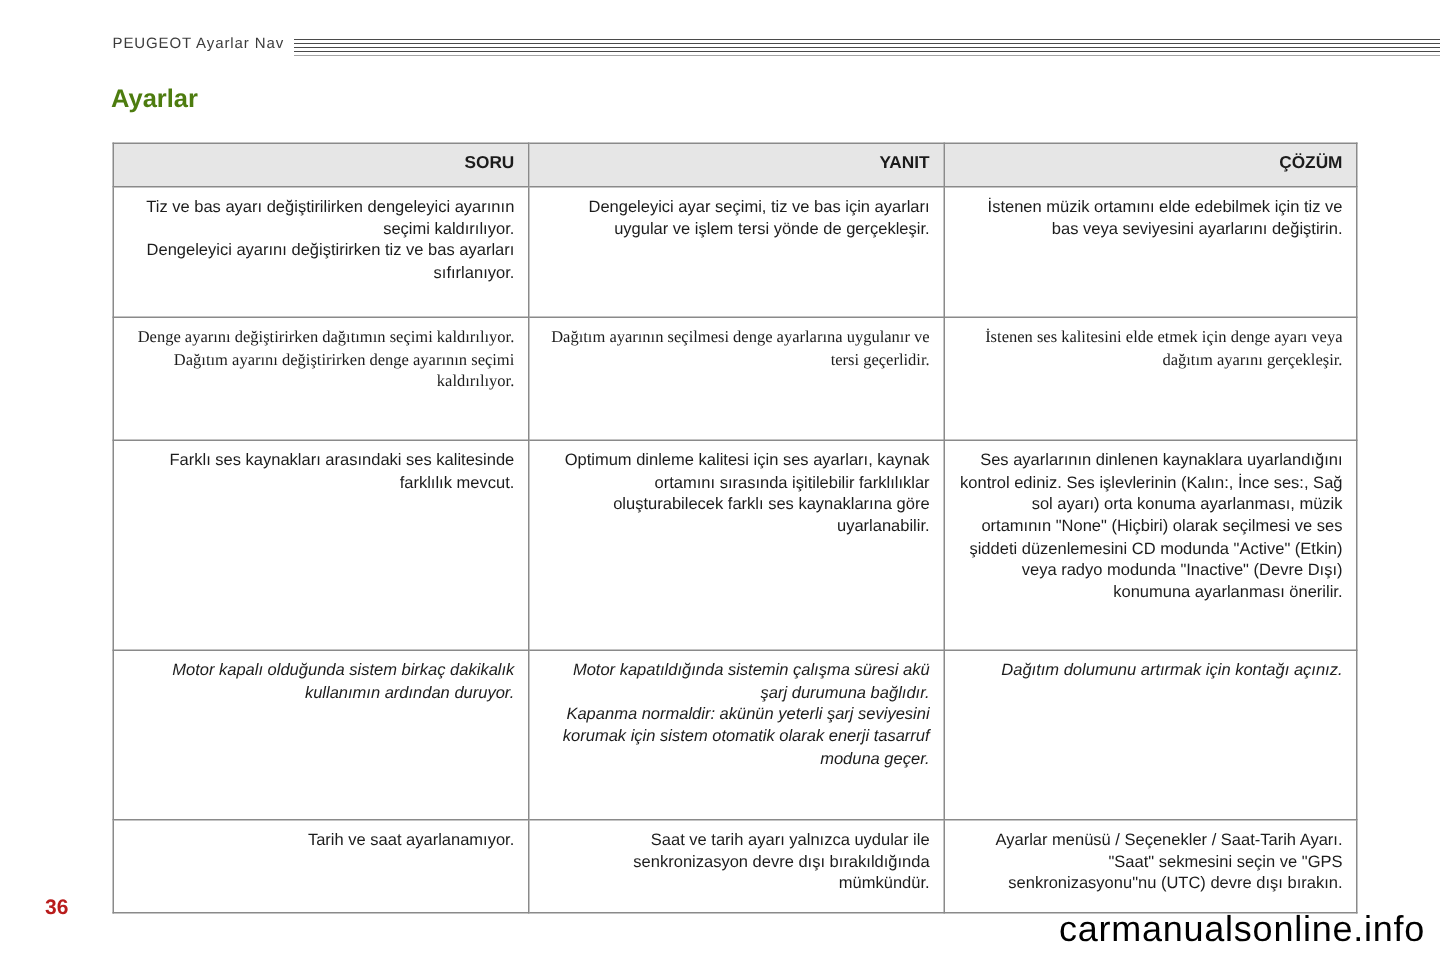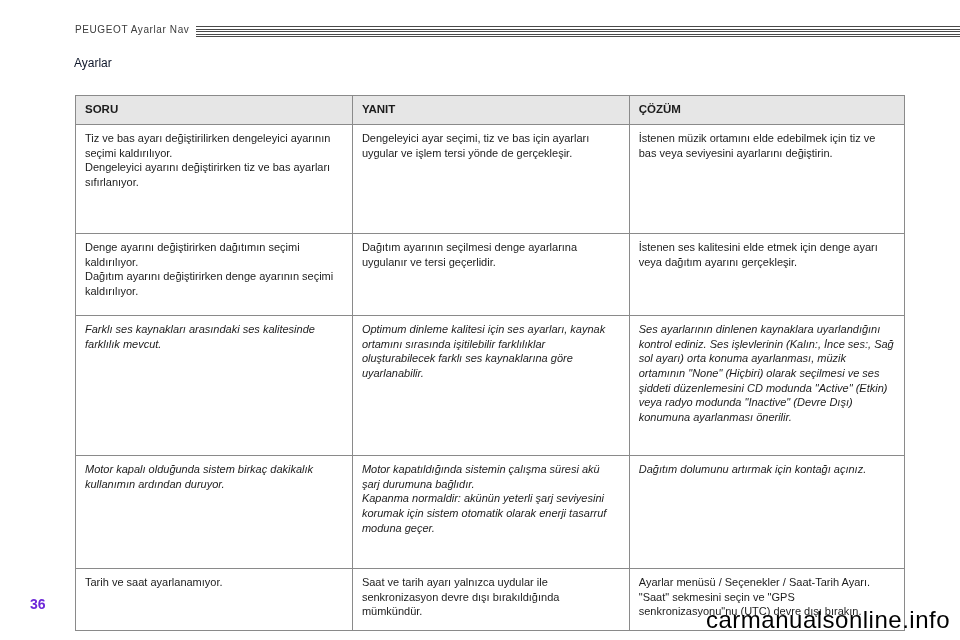--- a/index.html
+++ b/index.html
@@ -33,68 +33,68 @@
     background: repeating-linear-gradient(
       to bottom,
       #4a4a4a 0px, #4a4a4a 1px,
       transparent 1px, transparent 2.6px
     );
   }
   .page-title {
     position: absolute;
     left: 74px;
     top: 56px;
-    font-size: 12px;
-    font-weight: normal;
-    color: #0f172a;
+    font-size: 17px;
+    font-weight: bold;
+    color: #4d7c0f;
   }
   .tbl-wrap {
     position: absolute;
     left: 75px;
     top: 95px;
     width: 830px;
   }
   table.trouble {
     width: 100%;
     border-collapse: collapse;
     table-layout: fixed;
   }
   table.trouble th, table.trouble td {
     border: 1px solid #8a8a8a;
     vertical-align: top;
-    text-align: left;
+    text-align: right;
     padding: 6px 9px;
     font-size: 11px;
     line-height: 1.33;
     color: #1c1c1c;
     white-space: pre-line;
     overflow: hidden;
   }
   table.trouble th {
     background: #e6e6e6;
     font-weight: bold;
     font-size: 11.5px;
     height: 16px;
     white-space: normal;
   }
   .col-soru  { width: 33.4%; }
   .col-yanit { width: 33.4%; }
   .col-cozum { width: 33.2%; }
-  tr.r1 { height: 109px; }
-  tr.r2 { height: 82px; }
-  tr.r3 { height: 140px; font-style: italic; }
+  tr.r1 { height: 87px; }
+  tr.r2 { height: 82px; font-family: Liberation Serif, serif; }
+  tr.r3 { height: 140px; }
   tr.r4 { height: 113px; font-style: italic; }
   tr.r5 { height: 62px; margin-top: 48px; }
   .page-number {
     position: absolute;
     left: 30px;
     bottom: 28px;
     font-size: 14px;
     font-weight: bold;
-    color: #6d28d9;
+    color: #b91c1c;
   }
   .watermark {
     position: absolute;
     right: 10px;
     bottom: 6px;
     font-size: 24px;
     color: #000000;
     letter-spacing: 0.5px;
   }
 </style>

